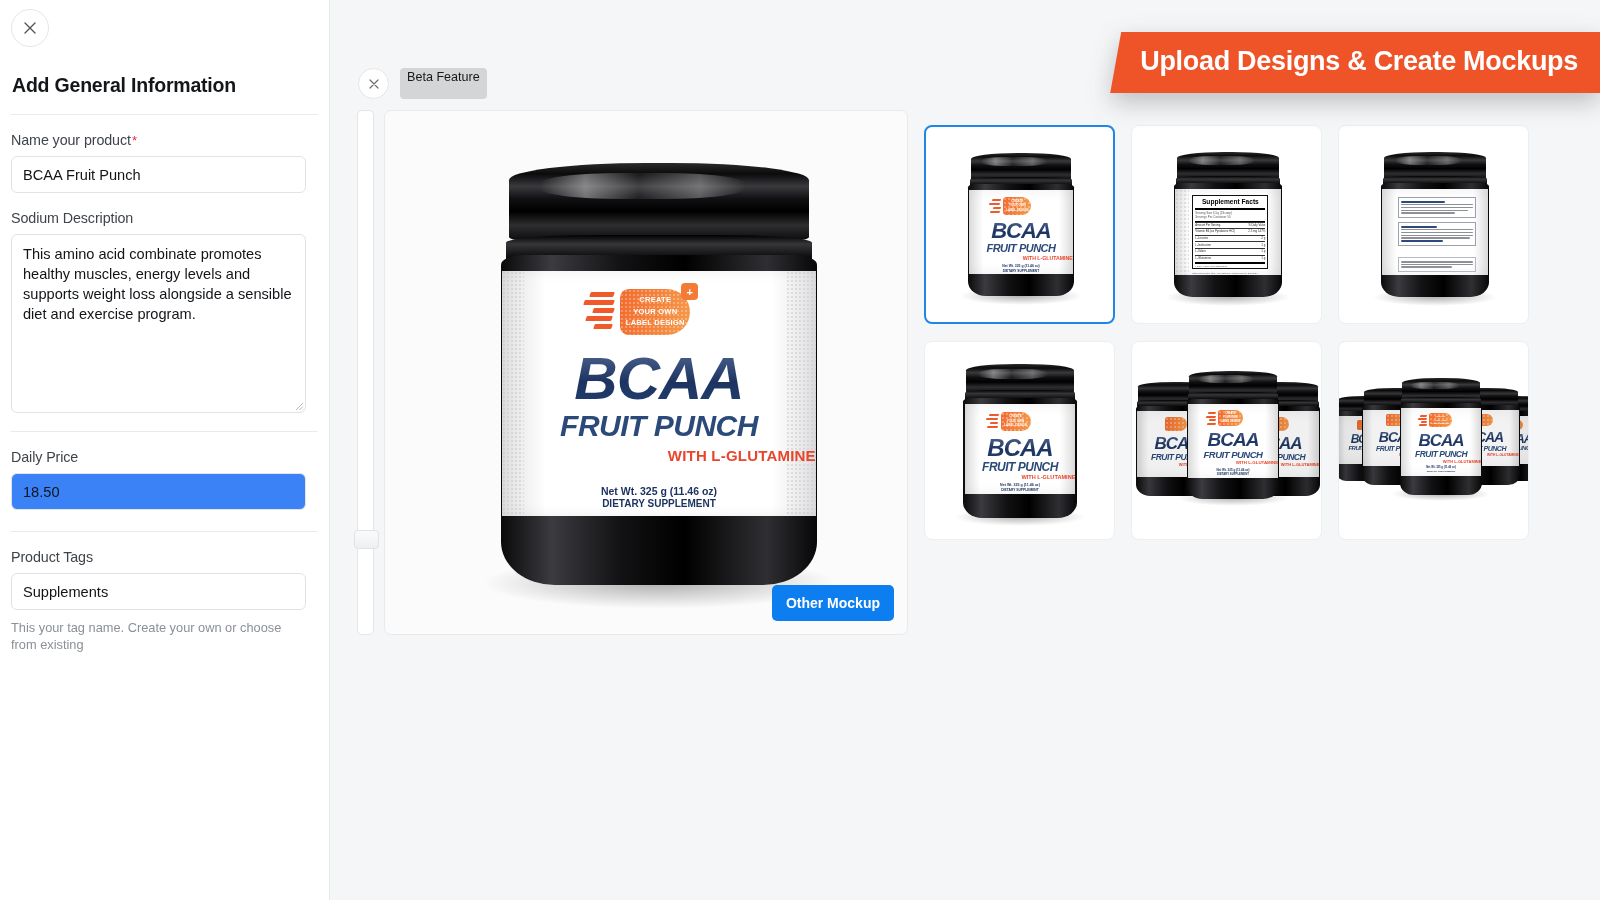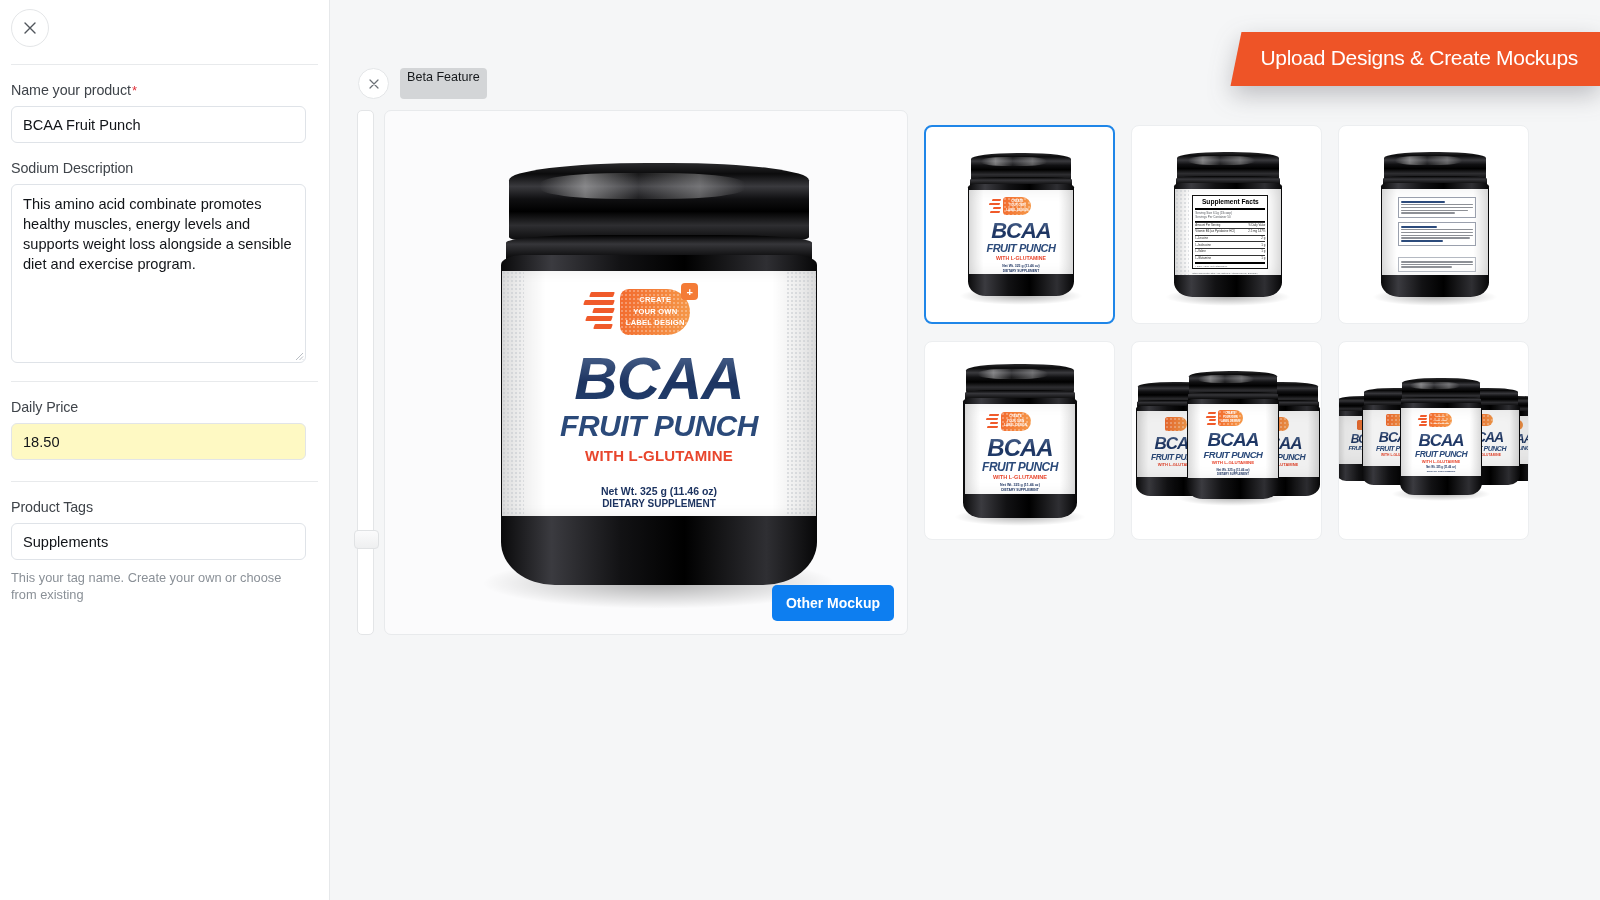--- a/index.html
+++ b/index.html
@@ -43,21 +43,21 @@
     letter-spacing: -0.1px;
   }
   .req { color: #e0313a; font-size: 13px; margin-left: 1px; }
   .txt-input {
     width: 295px; height: 37px;
     border: 1px solid #dfe3e8; border-radius: 6px;
     background: #fff; color: #111418;
     font-size: 14.6px; font-family: inherit;
     padding: 0 11px; outline: none; display: block;
   }
-  .txt-input.disabled { background: #fef9c3; border-color: #e2e5e8; }
+  .txt-input.disabled { background: #3b82f6; border-color: #e2e5e8; }
   .txt-area {
     width: 295px; height: 179px;
     border: 1px solid #dfe3e8; border-radius: 6px;
     background: #fff; color: #111418;
     font-size: 14.6px; line-height: 20px; font-family: inherit;
     padding: 9px 11px; outline: none; resize: none; display: block;
   }
   .area-wrap { position: relative; width: 295px; }
   .resize-grip {
     position: absolute; right: 2px; bottom: 2px;
@@ -89,21 +89,21 @@
     padding: 3px 7px 4px 7px; line-height: 1;
   }
 
   
   .banner-wrap {
     position: absolute; top: 32px; right: 0; z-index: 30;
     filter: drop-shadow(0 9px 12px rgba(60,60,70,0.30));
   }
   .banner {
     background: #ee5427; color: #fff;
-    font-size: 21px; font-weight: 400; letter-spacing: -0.3px;
+    font-size: 27px; font-weight: 700; letter-spacing: -0.3px;
     padding: 14px 22px 16px 30px;
     clip-path: polygon(11px 0, 100% 0, 100% 100%, 0 100%);
     border-top-left-radius: 4px;
     white-space: nowrap;
   }
 
   
   .stage {
     position: absolute; left: 27px; top: 110px;
     display: flex; align-items: flex-start; gap: 10px;
@@ -213,21 +213,21 @@
     position: absolute; width: 100%; text-align: center;
     font-weight: 800; font-style: italic; letter-spacing: -1px;
     background: linear-gradient(180deg,#4e6790 0%,#1d3461 55%,#22406f 100%);
     -webkit-background-clip: text; background-clip: text; color: transparent;
   }
   .fruit {
     position: absolute; width: 100%; text-align: center;
     font-weight: 800; font-style: italic; color: #2b4a7a; letter-spacing: -0.5px;
   }
   .gluta {
-    position: absolute; width: 100%; text-align: center;
+    position: absolute; width: 100%; text-align: right;
     font-weight: 700; color: #e8452c;
   }
   .netwt {
     position: absolute; width: 100%; text-align: center;
     font-weight: 700; color: #1d3461;
   }
   .diet {
     position: absolute; width: 100%; text-align: center;
     font-weight: 600; color: #1d3461;
   }
@@ -255,20 +255,21 @@
 <div class="app">
 
   <aside class="sidebar">
 
     <div class="close-circle">
       <svg width="14" height="14" viewBox="0 0 14 14">
         <path d="M2 2 L12 12 M12 2 L2 12" stroke="#50555b" stroke-width="1.4" stroke-linecap="round" fill="none"></path>
       </svg>
     </div>
 
+    <h1 class="panel-title">Add General Information</h1>
     <div class="rule"></div>
 
     <div class="field">
       <div class="field-label">
         <span>Name your product</span><span class="req">*</span>
       </div>
       <input class="txt-input" type="text" value="BCAA Fruit Punch" style="">
     </div>
 
     <div class="field">

